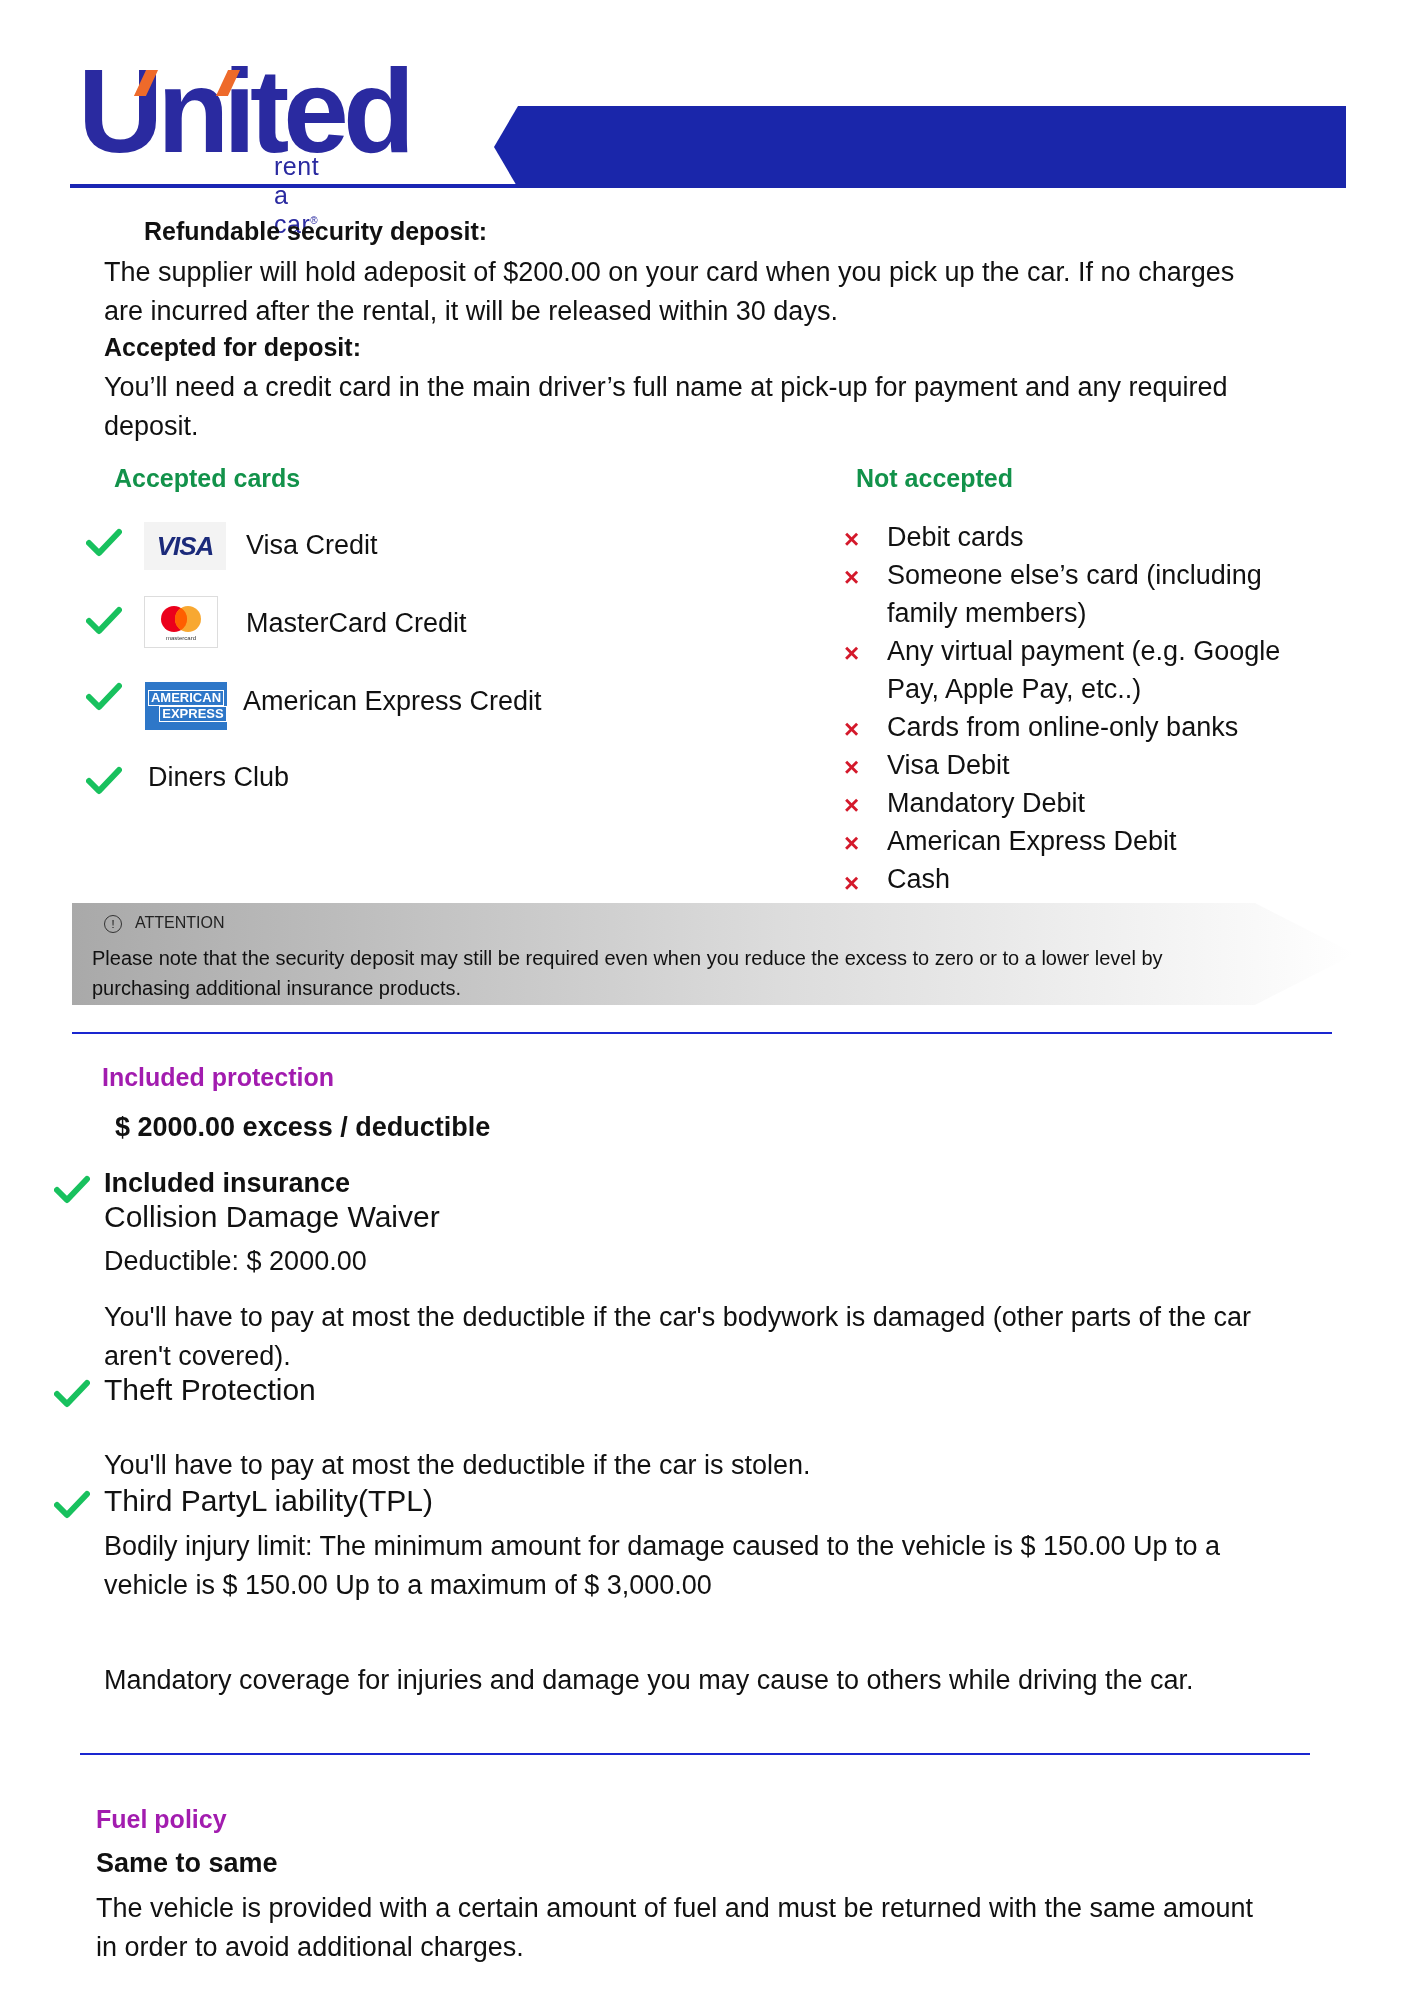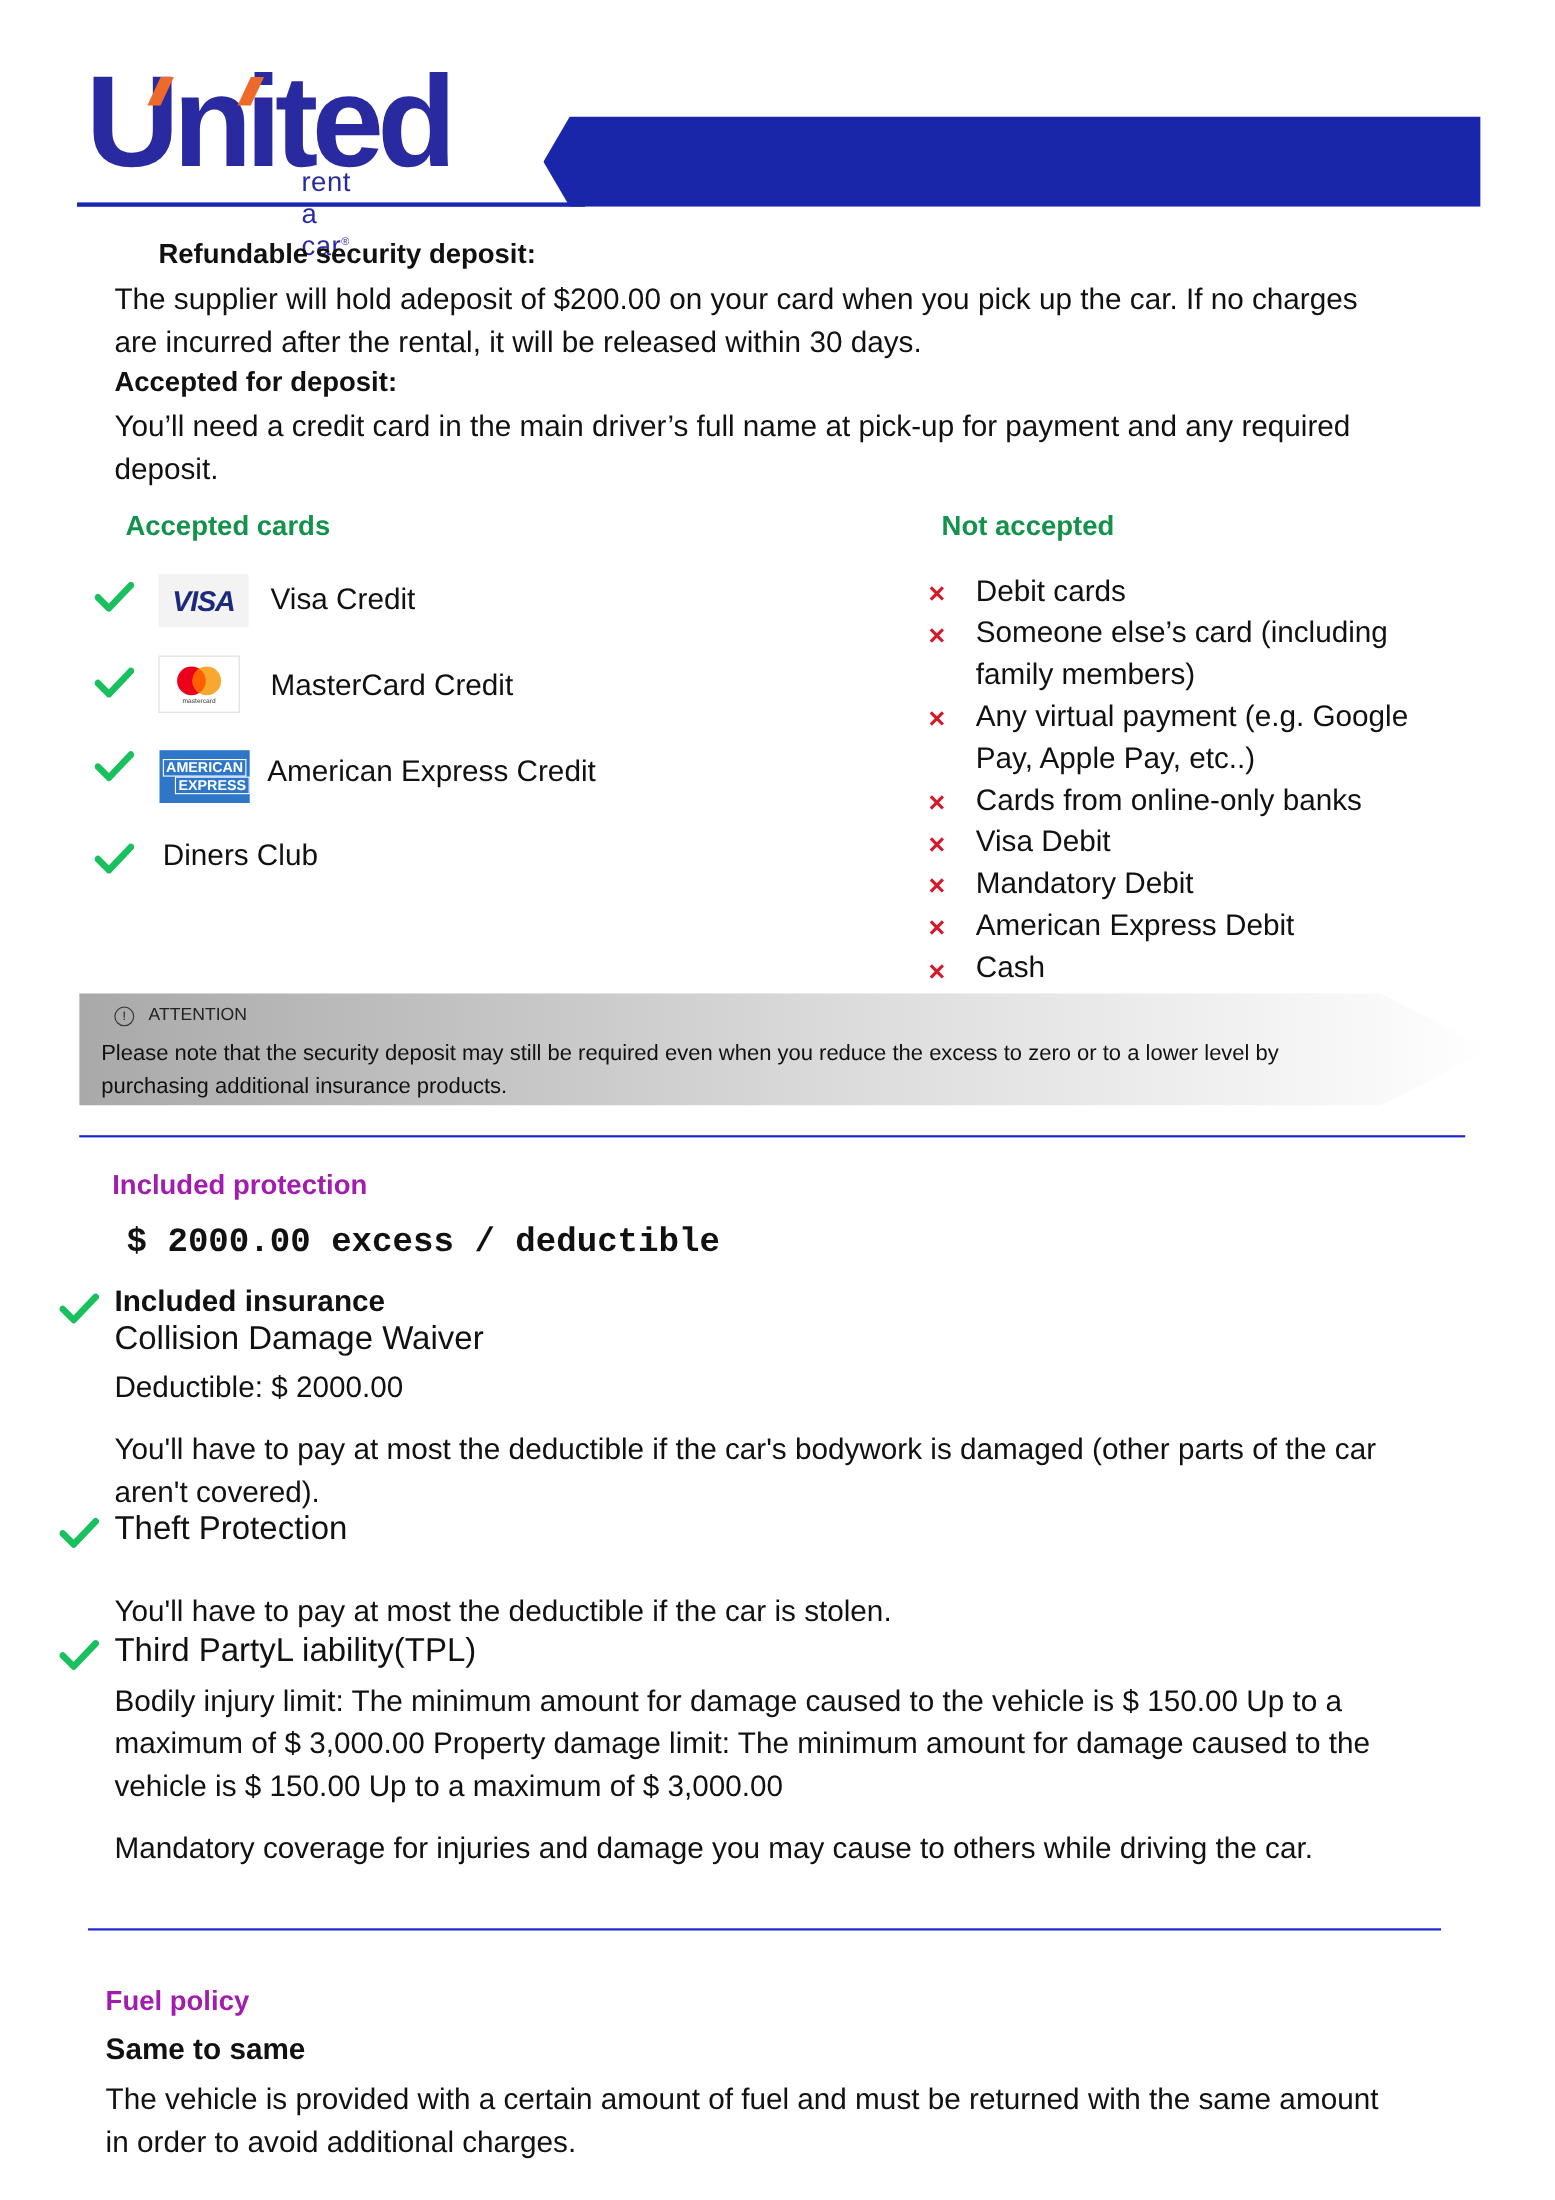--- a/index.html
+++ b/index.html
@@ -163,21 +163,21 @@
 </svg>
 <div class="abs info-icon">!</div>
 <div class="abs attention-title">ATTENTION</div>
 <div class="abs attention-text">
   <div>Please note that the security deposit may still be required even when you reduce the excess to zero or to a lower level by</div>
   <div>purchasing additional insurance products.</div>
 </div>
 <div class="abs blue-rule" style="left:72px;top:1032px;width:1260px;"></div>
 
 <div class="abs grey-head" style="left:102px;top:1063px;">Included protection</div>
-<div class="abs h-bold" style="left:115px;top:1112px;font-size:31px;font-family:Liberation Mono, monospace;">$ 2000.00 excess / deductible</div>
+<div class="abs h-bold" style="left:115px;top:1112px;font-size:27px;">$ 2000.00 excess / deductible</div>
 
 <svg class="abs check" style="left:54px;top:1175px;" viewBox="0 0 36 30">
     <path d="M3 15 L13 25 L33 4" stroke="#18c15e" stroke-width="6" fill="none" stroke-linecap="round" stroke-linejoin="round"></path>
   </svg>
 <div class="abs h-bold" style="left:104px;top:1168px;font-size:27px;">Included insurance</div>
 <div class="abs" style="left:104px;top:1200px;font-size:30px;">Collision Damage Waiver</div>
 <div class="abs body-text" style="left:104px;top:1242px;">Deductible: $ 2000.00</div>
 <div class="abs body-text" style="left:104px;top:1298px;">
   <div>You'll have to pay at most the deductible if the car's bodywork is damaged (other parts of the car</div>
   <div>aren't covered).</div>
@@ -188,21 +188,20 @@
   </svg>
 <div class="abs" style="left:104px;top:1373px;font-size:30px;">Theft Protection</div>
 <div class="abs body-text" style="left:104px;top:1446px;">You'll have to pay at most the deductible if the car is stolen.</div>
 
 <svg class="abs check" style="left:54px;top:1490px;" viewBox="0 0 36 30">
     <path d="M3 15 L13 25 L33 4" stroke="#18c15e" stroke-width="6" fill="none" stroke-linecap="round" stroke-linejoin="round"></path>
   </svg>
 <div class="abs" style="left:104px;top:1484px;font-size:30px;">Third PartyL iability(TPL)</div>
 <div class="abs body-text" style="left:104px;top:1527px;">
   <div>Bodily injury limit: The minimum amount for damage caused to the vehicle is $ 150.00 Up to a</div>
-  <div>maximum of $ 3,000.00 Property damage limit: The minimum amount for damage caused to the</div>
   <div>vehicle is $ 150.00 Up to a maximum of $ 3,000.00</div>
 </div>
 <div class="abs body-text" style="left:104px;top:1661px;">Mandatory coverage for injuries and damage you may cause to others while driving the car.</div>
 
 <div class="abs blue-rule" style="left:80px;top:1753px;width:1230px;"></div>
 
 <div class="abs grey-head" style="left:96px;top:1805px;">Fuel policy</div>
 <div class="abs h-bold" style="left:96px;top:1848px;font-size:27px;">Same to same</div>
 <div class="abs body-text" style="left:96px;top:1889px;">
   <div>The vehicle is provided with a certain amount of fuel and must be returned with the same amount</div>

